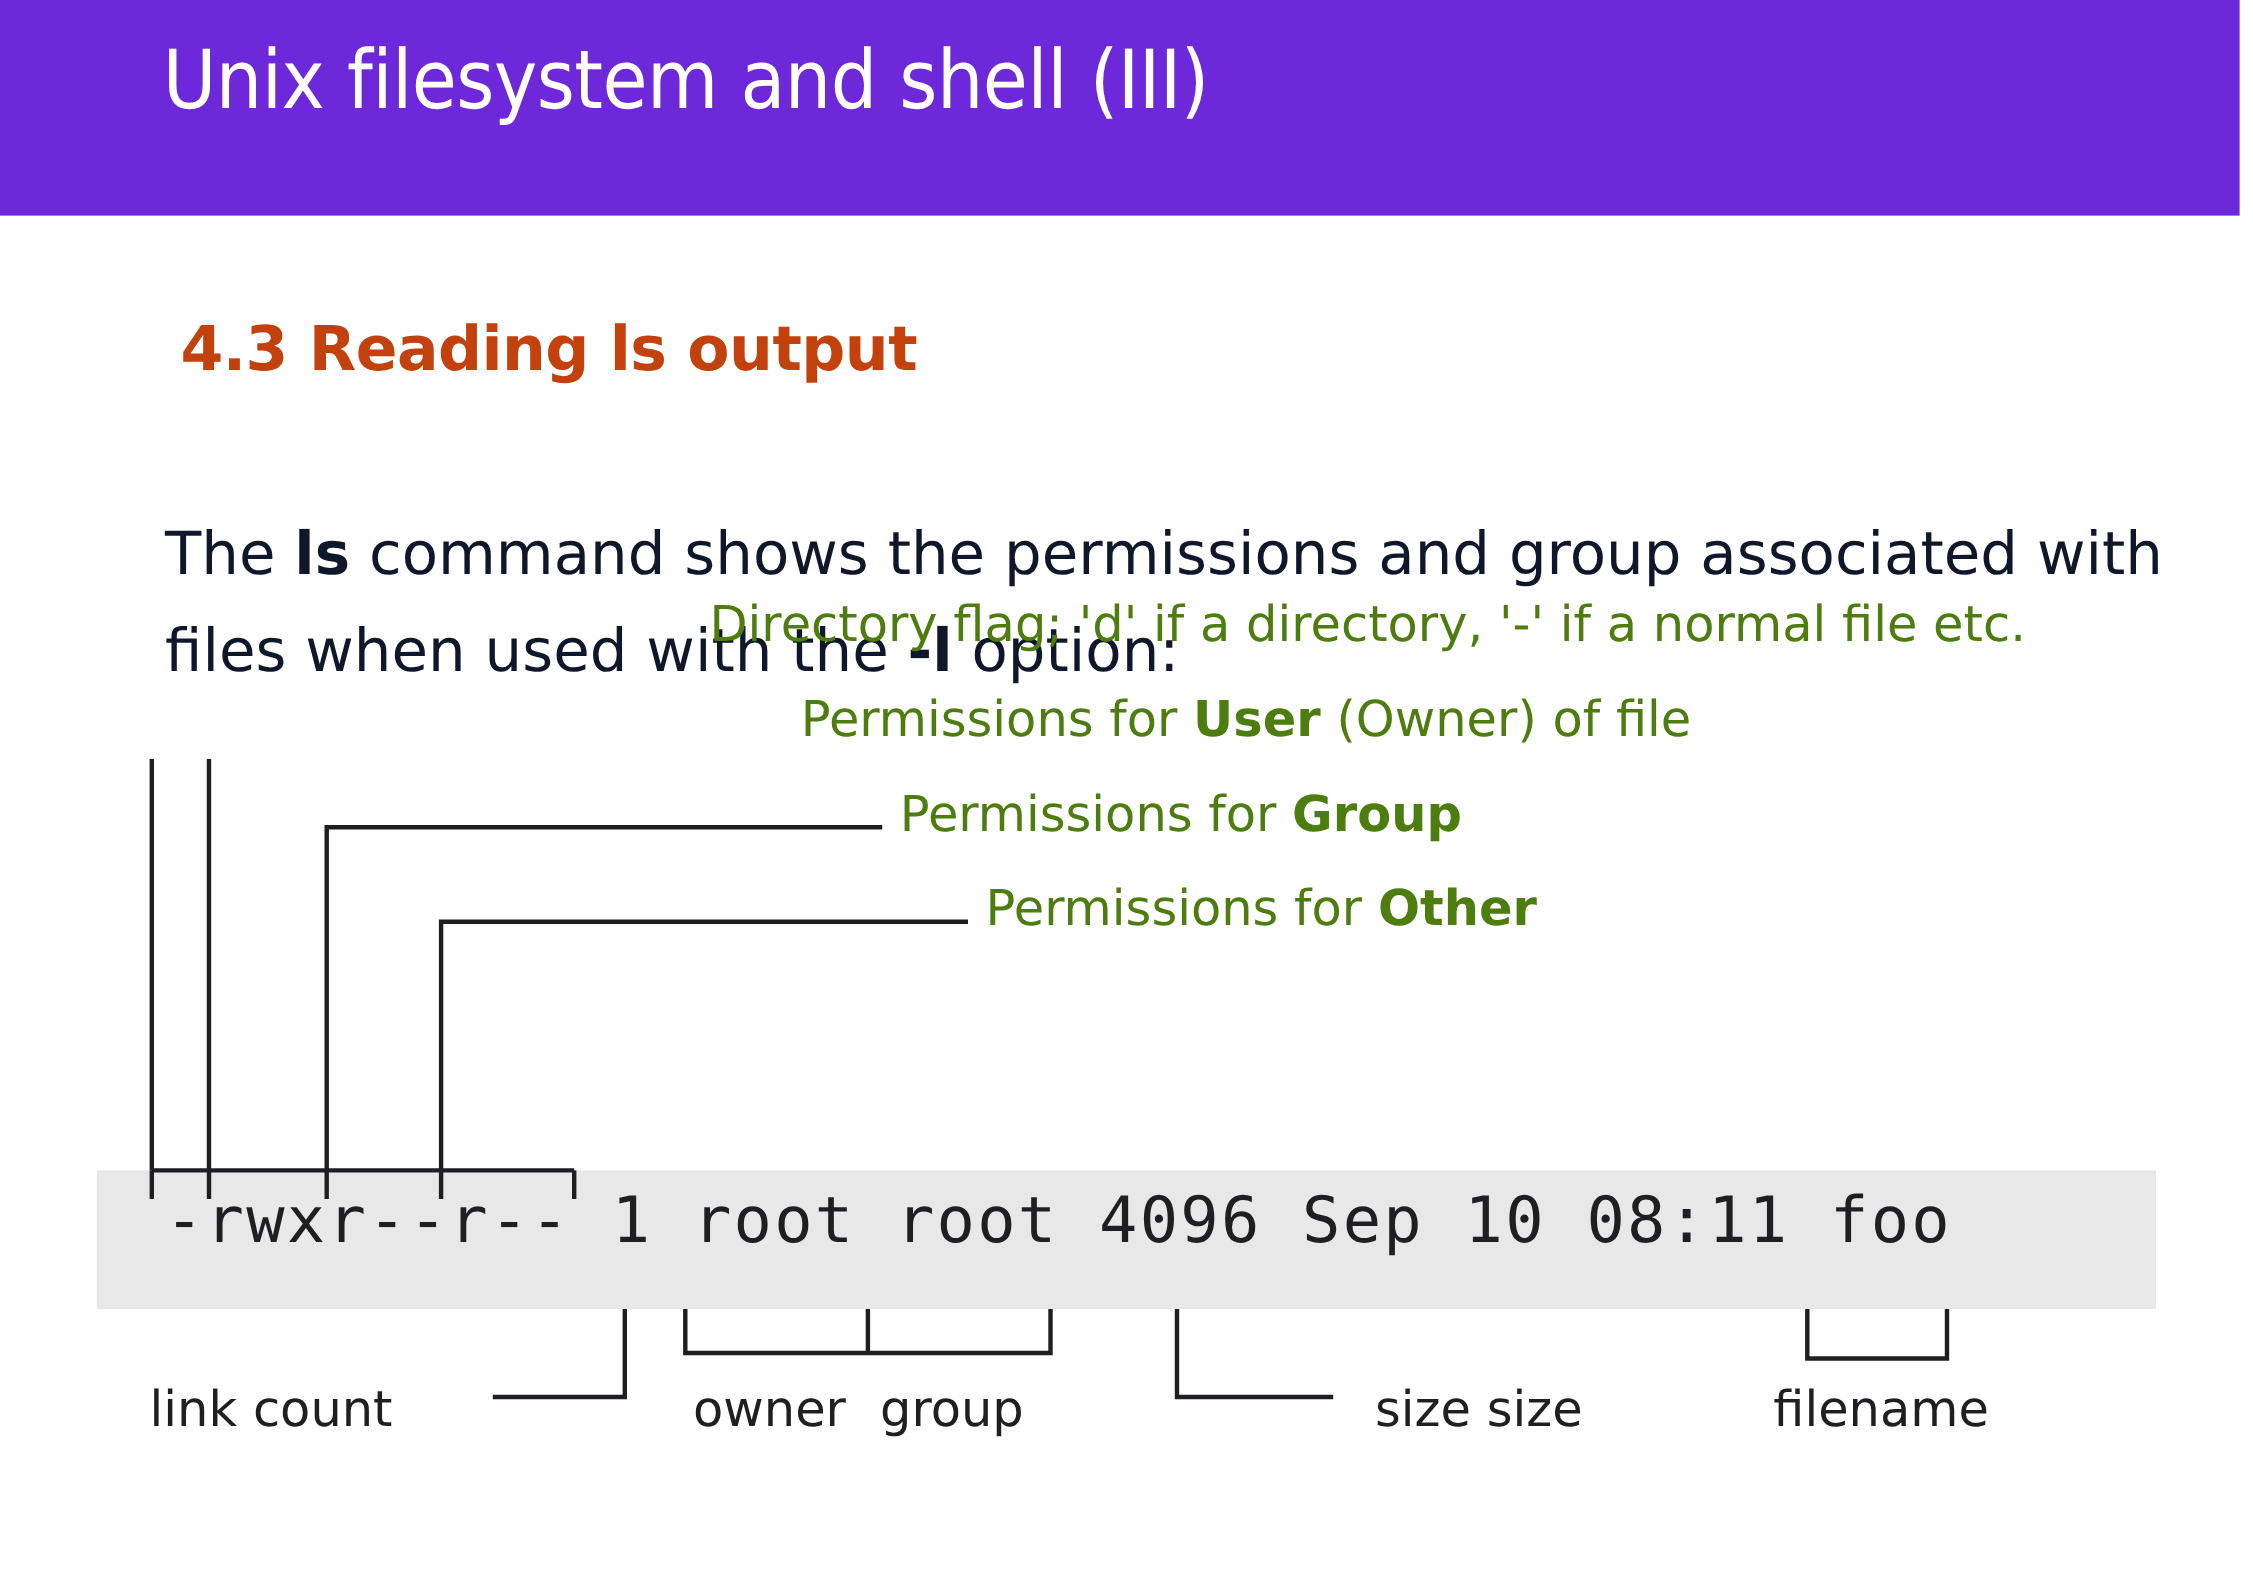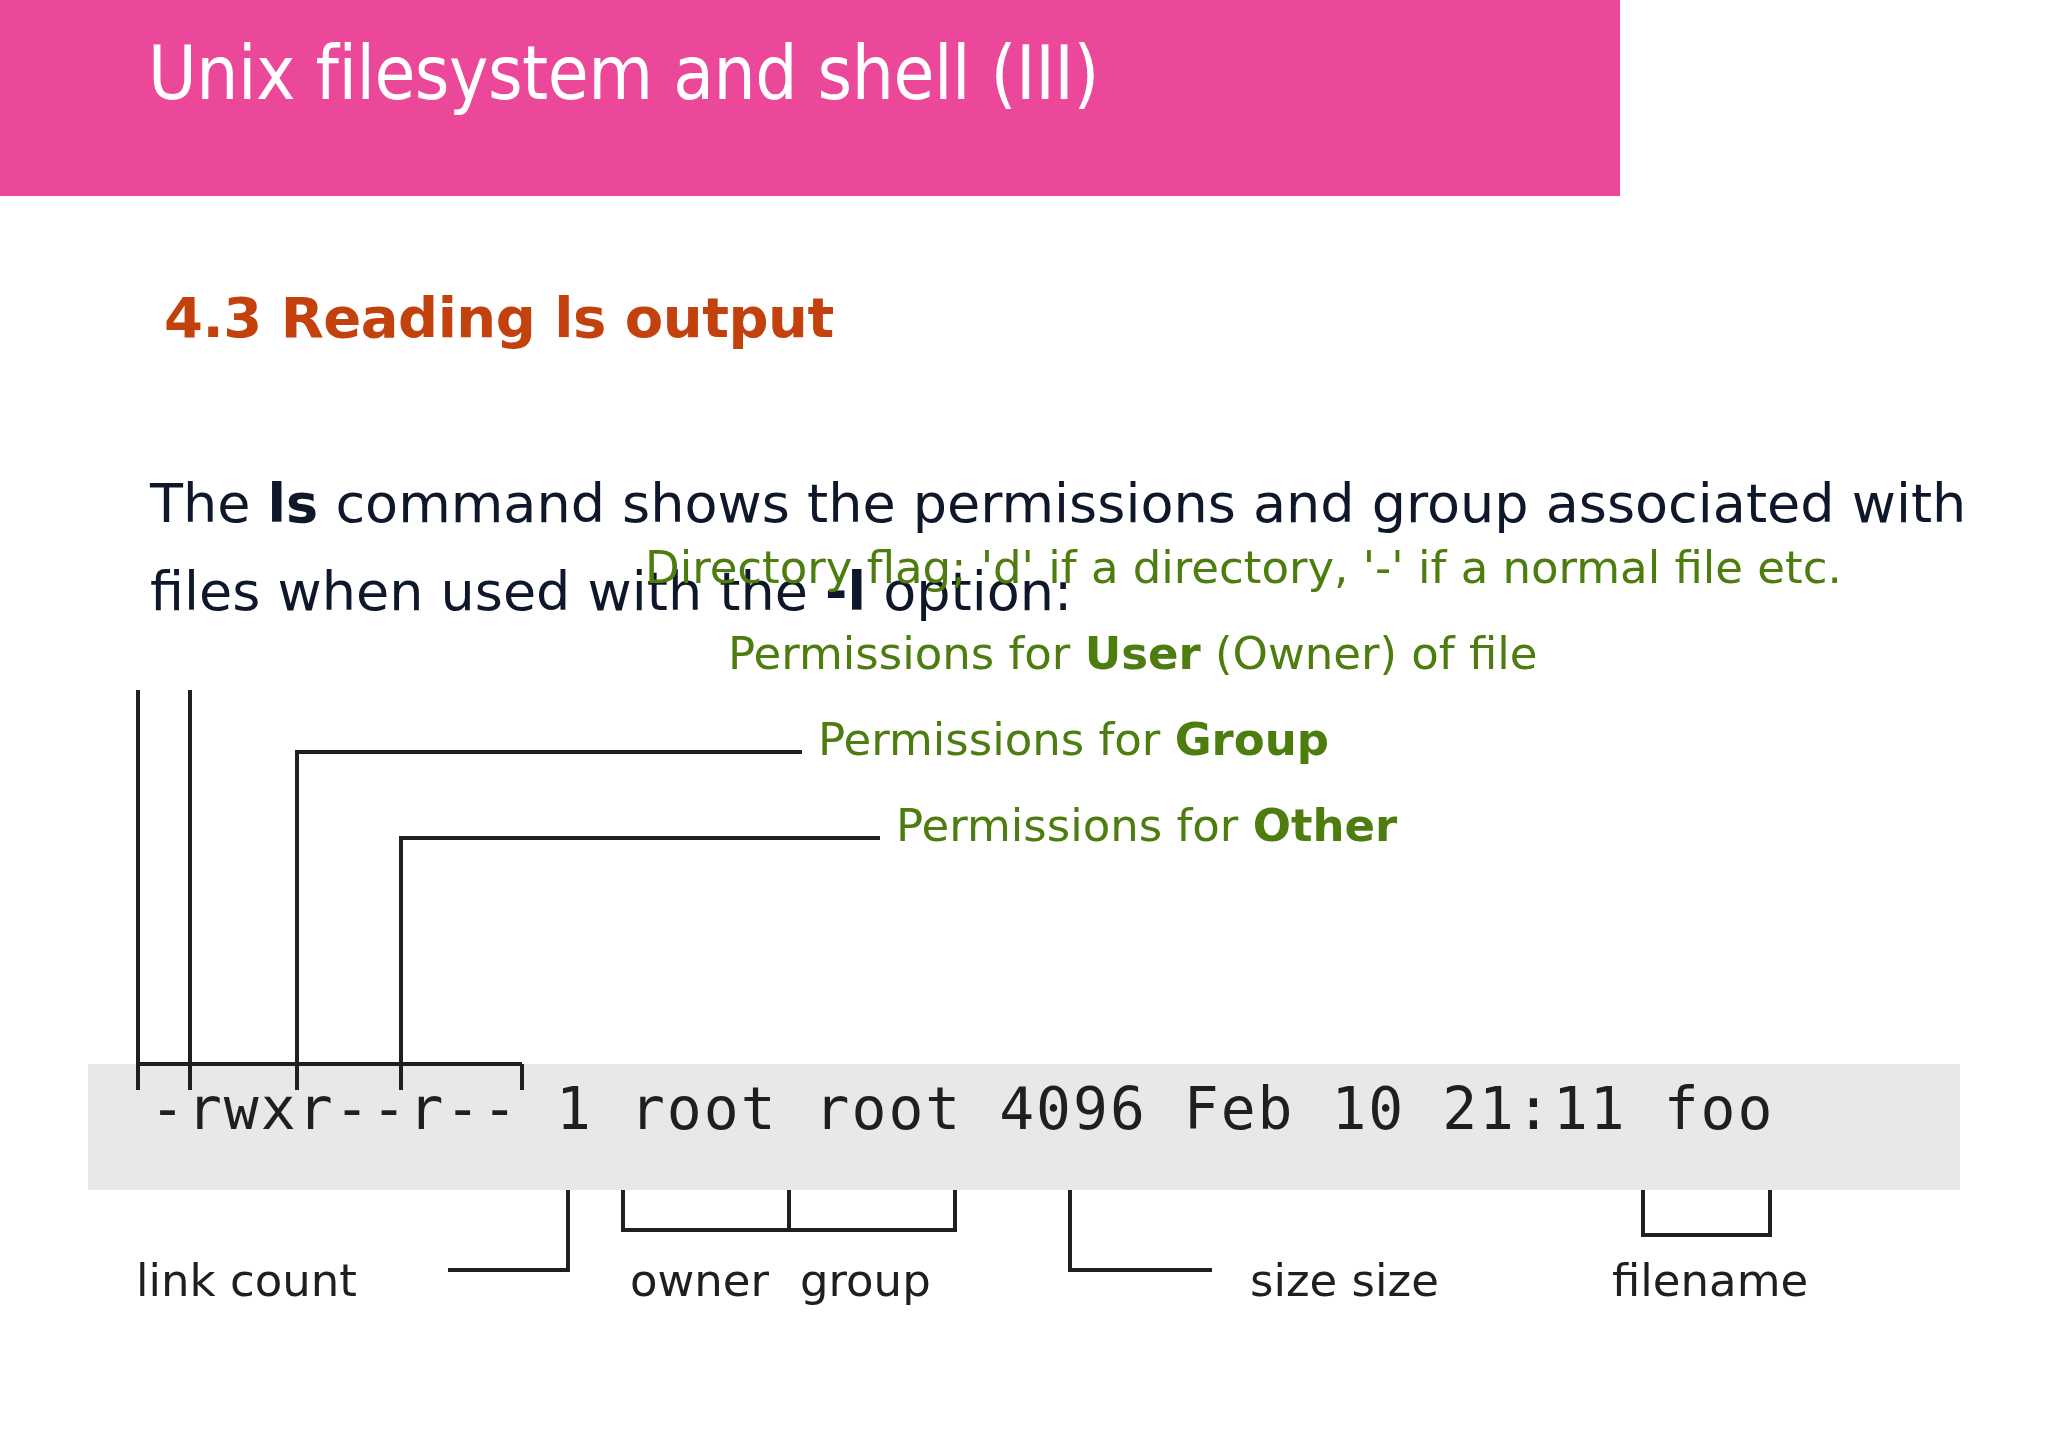--- a/index.html
+++ b/index.html
@@ -14,23 +14,23 @@
     position: relative;
     overflow: hidden;
     font-family: "DejaVu Sans", "Liberation Sans", sans-serif;
     color: #1f1f22;
   }
 
   
   #title-bar {
     position: absolute;
     left: 0; top: 0;
-    width: 1620px;
+    width: 2036px;
     height: 196px;
-    background: #ec4899;
+    background: #6d28d9;
   }
   #title-bar .title-text {
     position: absolute;
     left: 148px;
     top: 30px;
     font-size: 74px;
     font-weight: 400;
     color: #ffffff;
     letter-spacing: -0.5px;
     white-space: nowrap;
@@ -137,21 +137,21 @@
 </div>
 
 <div id="section-heading">4.3 Reading ls output</div>
 
 <div id="intro-paragraph"><span>The </span><b>ls</b><span> command shows the permissions and group associated with files when used with the </span><b>-l</b><span> option:</span></div>
 
 <div id="diagram">
 
   <div id="code-band"></div>
 
-  <div id="code-line">-rwxr--r-- 1 root root 4096 Feb 10 21:11 foo</div>
+  <div id="code-line">-rwxr--r-- 1 root root 4096 Sep 10 08:11 foo</div>
 
   <svg id="leader-lines" viewBox="0 0 2048 620" width="2048" height="620">
 
     <line x1="138" y1="374" x2="522" y2="374"></line>
 
     <line x1="138" y1="374" x2="138" y2="400"></line>
     <line x1="190" y1="374" x2="190" y2="400"></line>
     <line x1="297" y1="374" x2="297" y2="400"></line>
     <line x1="401" y1="374" x2="401" y2="400"></line>
     <line x1="522" y1="374" x2="522" y2="400"></line>

